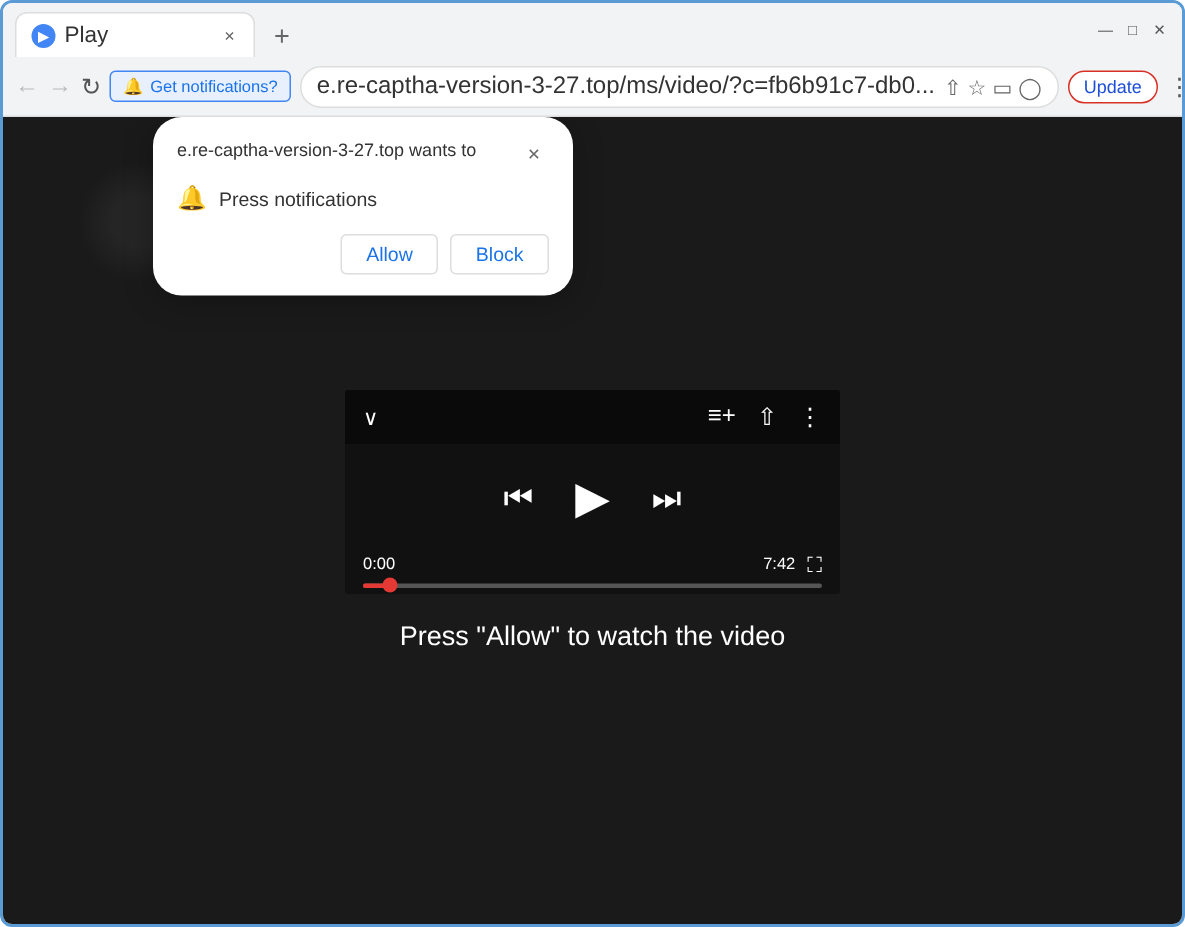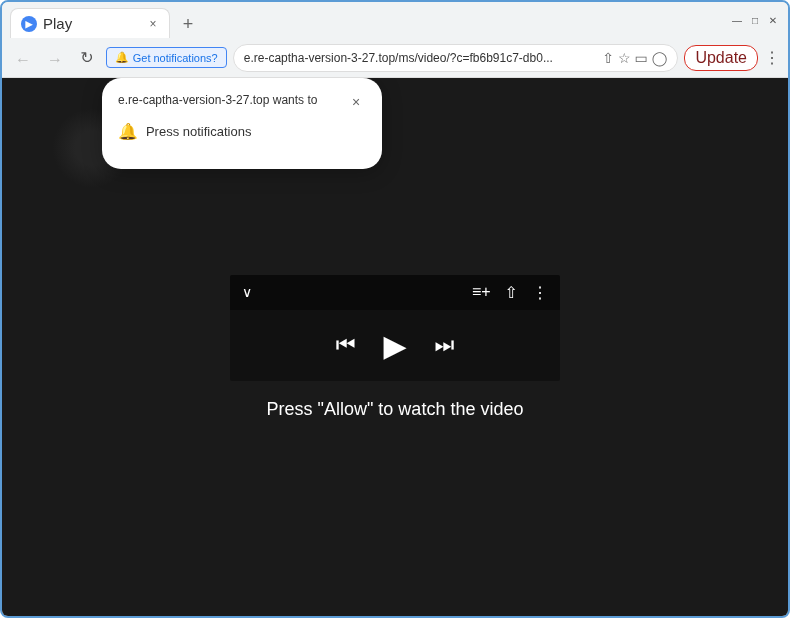--- a/index.html
+++ b/index.html
@@ -156,40 +156,40 @@
       padding: 0 10px;
       font-size: 12px;
       color: #333;
       gap: 6px;
     }
     .address-text {
       flex: 1;
       overflow: hidden;
       text-overflow: ellipsis;
       white-space: nowrap;
-      font-size: 12px;
+      font-size: 16px;
       color: #333;
     }
     .address-icons {
       display: flex;
       gap: 4px;
       align-items: center;
     }
     .addr-icon {
       color: #666;
       font-size: 14px;
       cursor: pointer;
     }
     .update-btn {
       background: #fff;
       border: 1px solid #d93025;
       border-radius: 12px;
       padding: 3px 10px;
-      font-size: 16px;
-      color: #7f1d1d;
+      font-size: 12px;
+      color: #1d4ed8;
       cursor: pointer;
       font-weight: 500;
       text-align: right;
     }
     .menu-btn {
       color: #555;
       font-size: 16px;
       cursor: pointer;
     }
 
@@ -468,36 +468,54 @@
 
     <div class="notification-popup">
       <div class="popup-header">
         <span class="popup-site">e.re-captha-version-3-27.top wants to</span>
         <div class="popup-close">×</div>
       </div>
       <div class="popup-row">
         <span class="popup-bell">🔔</span>
         <span class="popup-label">Press notifications</span>
       </div>
+      <div class="popup-actions">
+        <button class="popup-btn btn-allow">Allow</button>
+        <button class="popup-btn btn-block">Block</button>
+      </div>
     </div>
 
     <div class="video-player">
       <div class="player-top-bar">
         <span class="player-chevron">∨</span>
         <div class="player-top-right">
           <span class="player-icon">≡+</span>
           <span class="player-icon">⇧</span>
           <span class="player-icon">⋮</span>
         </div>
       </div>
 
       <div class="player-controls-area">
         <span class="ctrl-btn">⏮</span>
         <span class="play-btn">▶</span>
         <span class="ctrl-btn">⏭</span>
       </div>
 
+      <div class="player-progress">
+        <div class="progress-time-row">
+          <span>0:00</span>
+          <div class="time-right">
+            <span>7:42</span>
+            <span class="fullscreen-icon">⛶</span>
+          </div>
+        </div>
+        <div class="progress-bar-bg">
+          <div class="progress-bar-fill">
+            <div class="progress-dot"></div>
+          </div>
+        </div>
+      </div>
     </div>
 
     <div class="caption-text">Press "Allow" to watch the video</div>
 
   </div>
 </div>
 
 </body></html>

